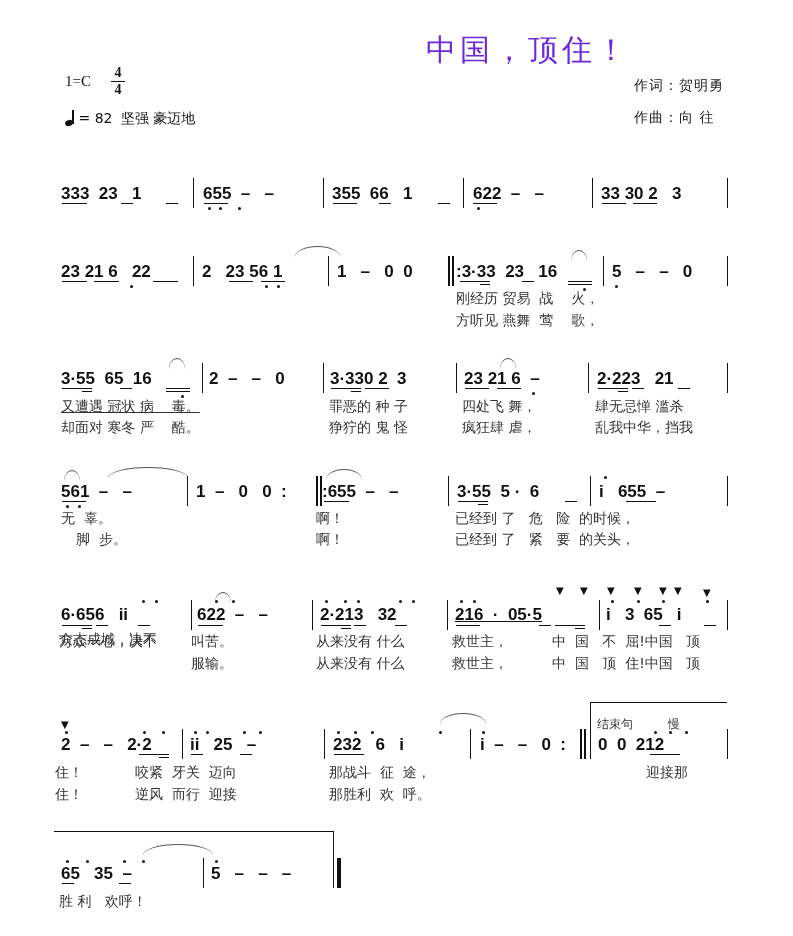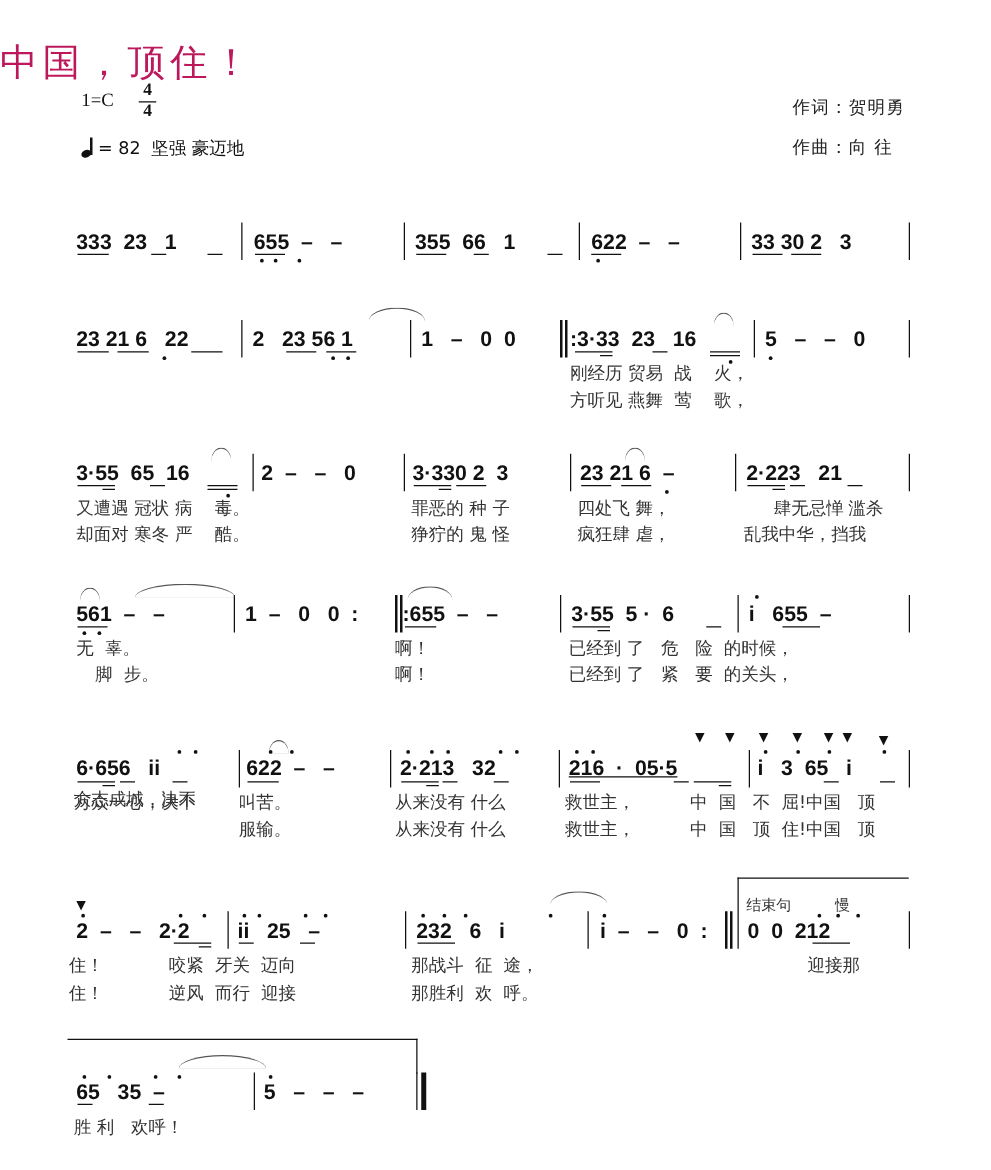--- a/index.html
+++ b/index.html
@@ -1,17 +1,17 @@
 <!DOCTYPE html>
 <html><head>
 <meta charset="utf-8">
 <style>
   html, body { margin:0; padding:0; background:#ffffff; }
   body { width:793px; height:936px; position:relative; overflow:hidden; font-family:"DejaVu Sans", sans-serif; color:#111; }
-  .title { position:absolute; left:0; width:630px; top:30px; text-align:left; font-size:30px; letter-spacing:4px; color:#be185d; }
+  .title { position:absolute; left:0; width:630px; top:30px; text-align:right; font-size:30px; letter-spacing:4px; color:#6d28d9; }
   .key { position:absolute; left:65px; top:73px; font-size:15px; font-family:"Liberation Serif", serif; }
   .timesig { position:absolute; left:111px; top:66px; width:14px; text-align:center; font-family:"Liberation Serif", serif; font-weight:bold; font-size:14px; line-height:14px; }
   .timesig .line { border-top:1.5px solid #111; margin:1px 0; }
   .tempo { position:absolute; left:65px; top:110px; font-size:14px; }
   .credit { position:absolute; left:634px; font-size:14px; color:#222; letter-spacing:1px; }
   .notes { position:absolute; font-family:"Liberation Sans", sans-serif; font-weight:bold; font-size:17px; white-space:pre; color:#111; }
   .lyric { position:absolute; font-size:14px; white-space:pre; color:#333; }
   .bar { position:absolute; width:1px; background:#111; }
   .dbar { position:absolute; width:2px; background:#111; }
   .thick { position:absolute; width:4px; background:#111; }
@@ -125,27 +125,27 @@
   <div class="ul" style="left:351px;top:391px;width:10px;"></div>
   <div class="ul" style="left:365px;top:388px;width:24px;"></div>
   <div class="ul" style="left:465px;top:388px;width:24px;"></div>
   <div class="ul" style="left:497px;top:388px;width:24px;"></div>
   <div class="dot" style="left:532px;top:392px;"></div>
   <div class="tie" style="left:500px;top:358px;width:16px;"></div>
   <div class="ul" style="left:598px;top:388px;width:30px;"></div>
   <div class="ul" style="left:618px;top:391px;width:10px;"></div>
   <div class="ul" style="left:632px;top:388px;width:12px;"></div>
   <div class="ul" style="left:678px;top:388px;width:12px;"></div>
-  <div class="lyric" style="left:61px;top:398px;">又遭遇 冠状 病    毒。</div>
+  <div class="lyric" style="left:61px;top:398px;text-decoration:underline;">又遭遇 冠状 病    毒。</div>
   <div class="lyric" style="left:61px;top:419px;">却面对 寒冬 严    酷。</div>
   <div class="lyric" style="left:329px;top:398px;">罪恶的 种 子</div>
   <div class="lyric" style="left:329px;top:419px;">狰狞的 鬼 怪</div>
   <div class="lyric" style="left:462px;top:398px;">四处飞 舞，</div>
   <div class="lyric" style="left:462px;top:419px;">疯狂肆 虐，</div>
-  <div class="lyric" style="left:619px;top:398px;font-family:Liberation Serif, serif;">肆无忌惮 滥杀</div>
+  <div class="lyric" style="left:595px;top:398px;">肆无忌惮 滥杀</div>
   <div class="lyric" style="left:595px;top:419px;">乱我中华，挡我</div>
 </div>
 
 <div>
   <div class="notes" style="left:61px;top:482px;">561  –   –</div>
   <div class="notes" style="left:196px;top:482px;">1  –   0   0  :</div>
   <div class="notes" style="left:322px;top:482px;">:655  –   –</div>
   <div class="notes" style="left:457px;top:482px;">3·55  5 ·  6</div>
   <div class="notes" style="left:599px;top:482px;">i   655  –</div>
   <div class="bar" style="left:187px;top:476px;height:30px;"></div>

